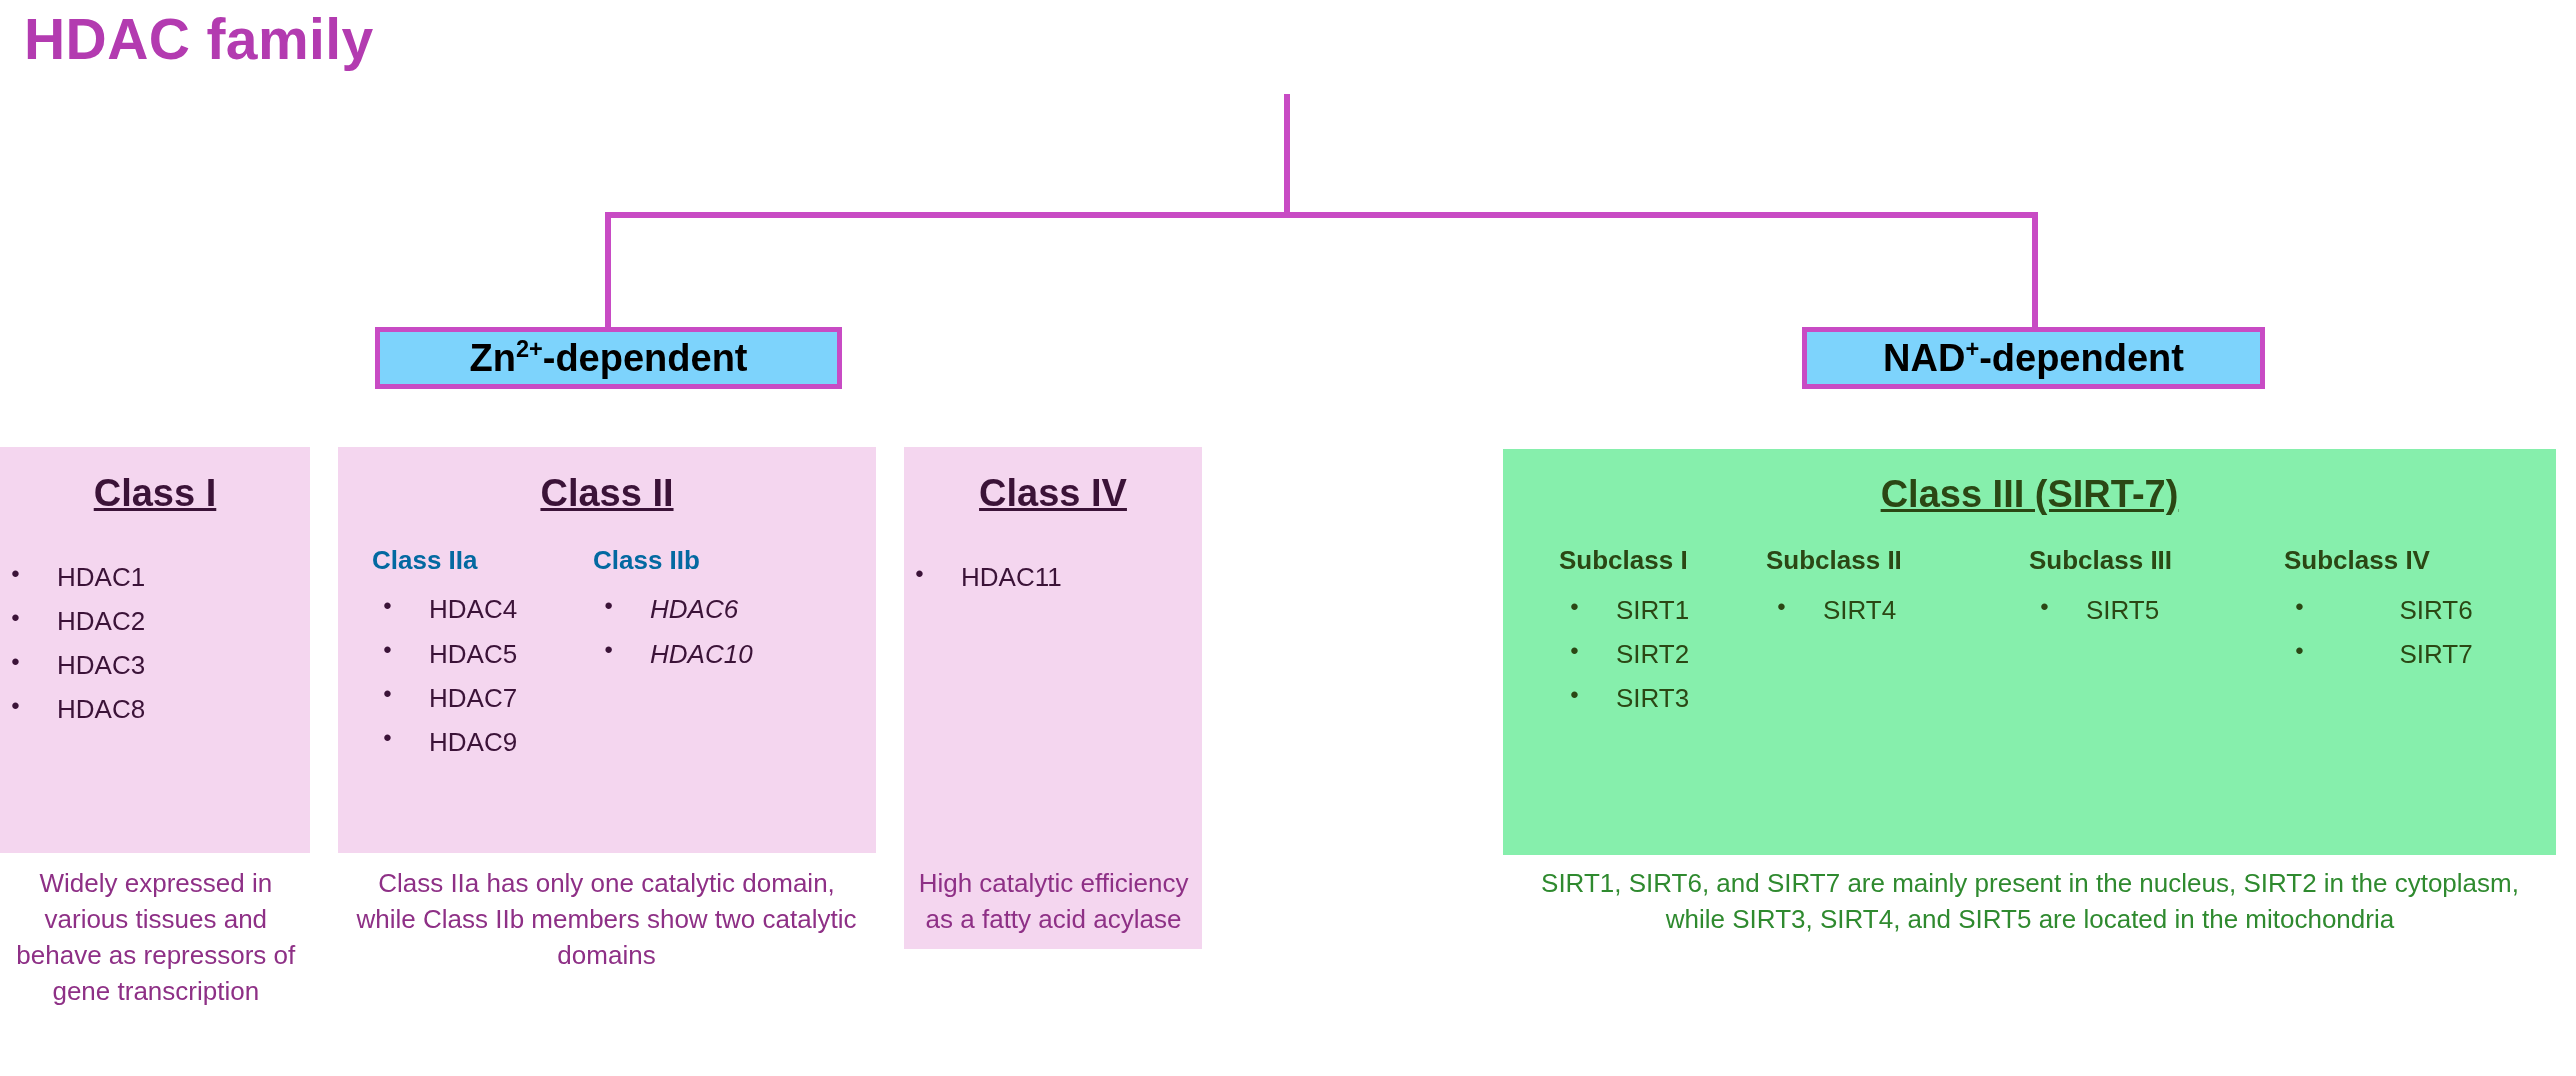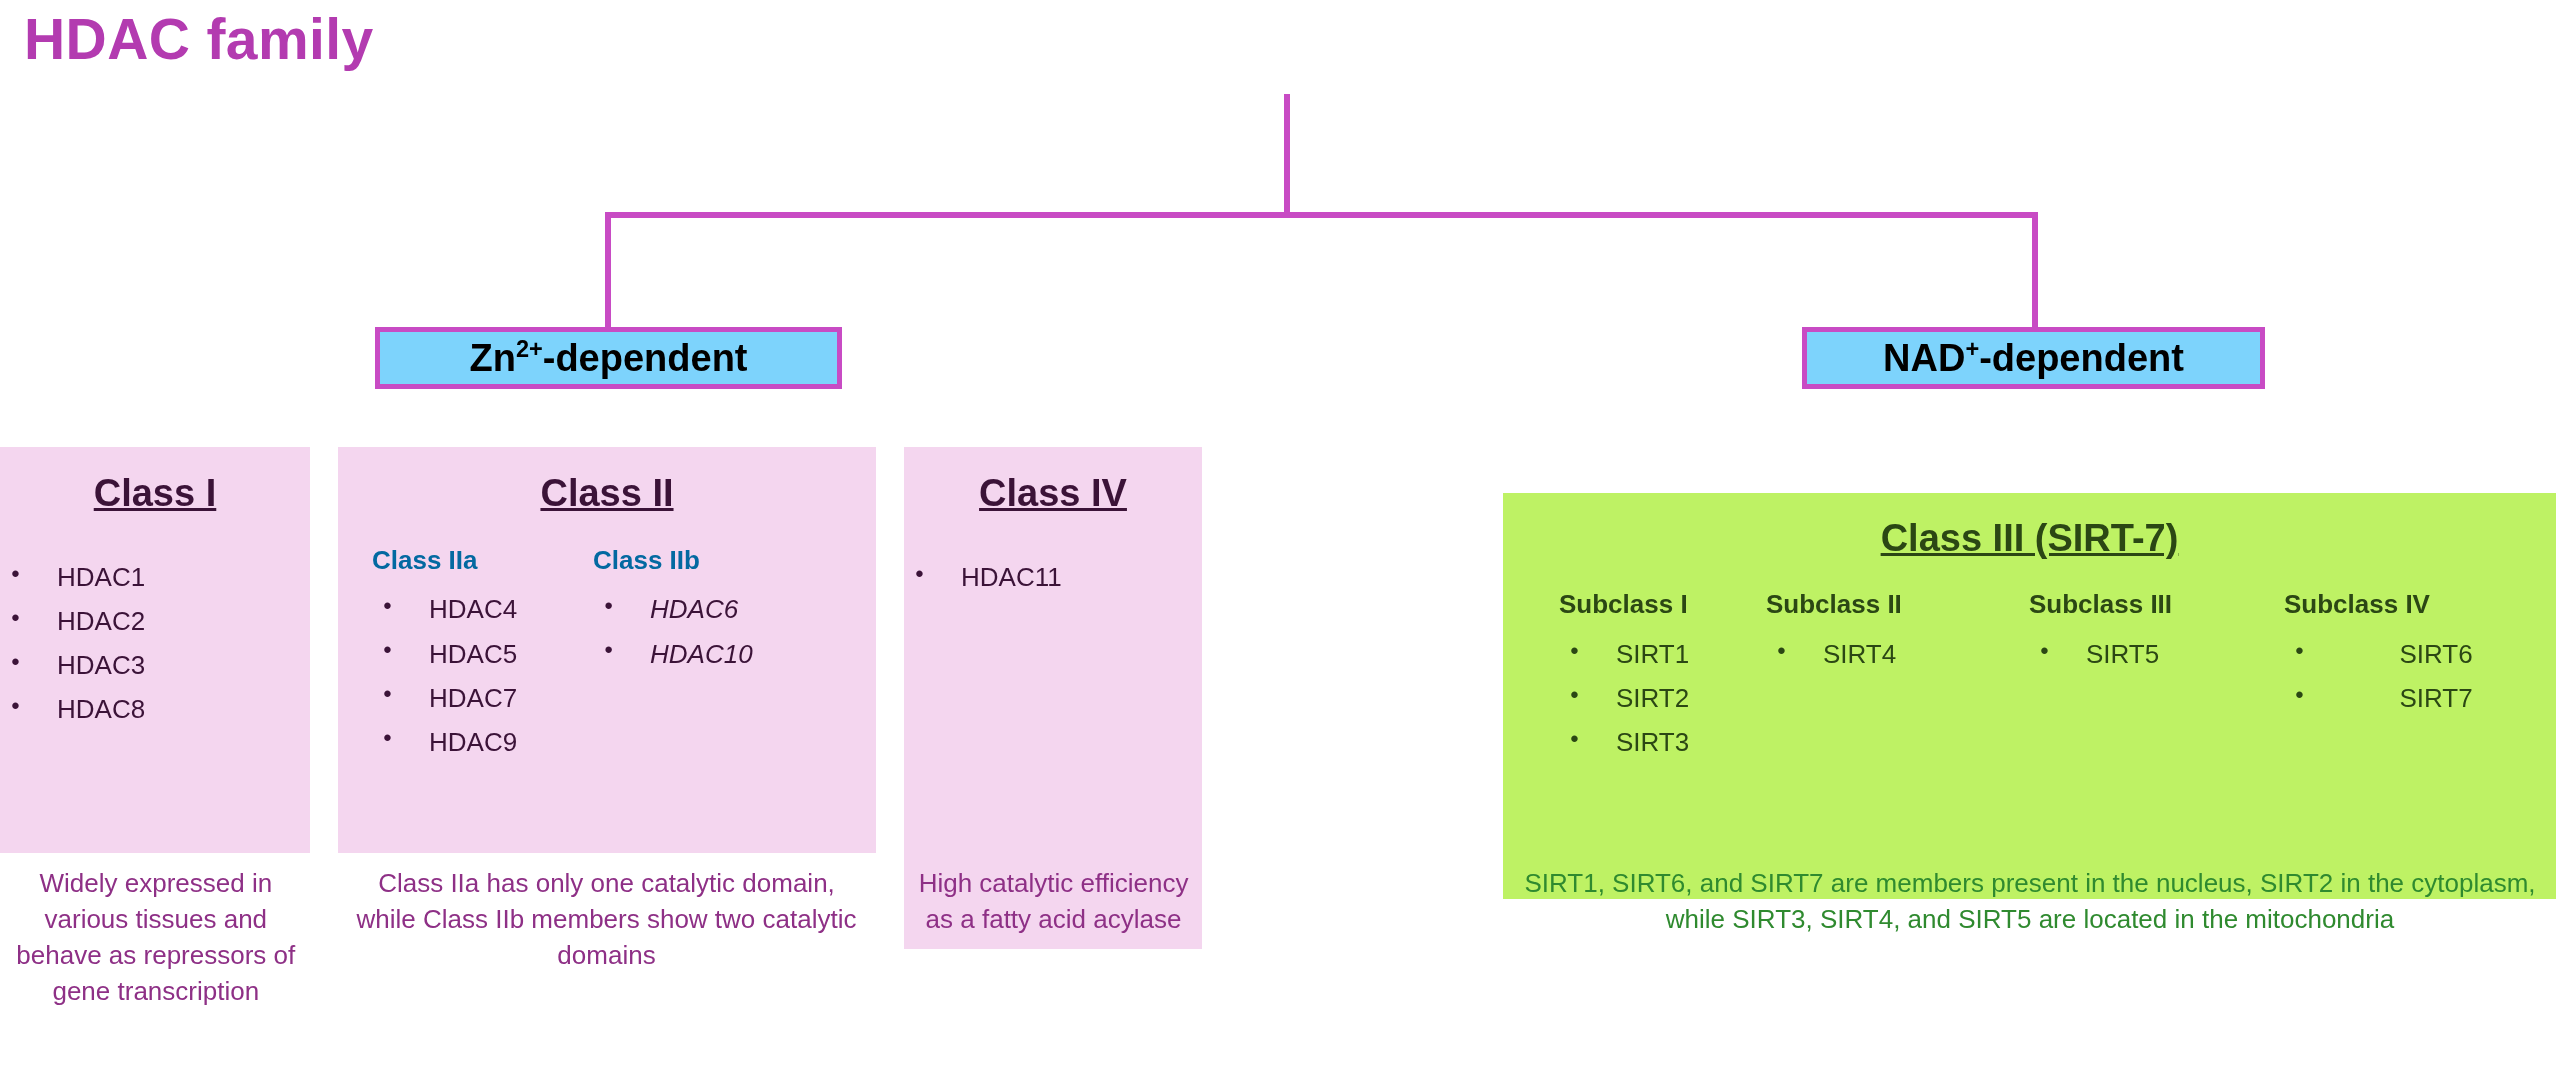--- a/index.html
+++ b/index.html
@@ -59,21 +59,21 @@
     vertical-align: super;
     line-height: 0;
   }
 
   
   .panel {
     position: absolute;
     box-sizing: border-box;
   }
   .panel.pink   { background: #f4d6ef; }
-  .panel.green  { background: #bef264; margin-top: 44px; }
+  .panel.green  { background: #86efac; }
 
   .panel-title {
     text-align: center;
     font-weight: bold;
     line-height: 1.05;
     text-decoration: underline;
   }
   .panel.pink  .panel-title { color: #3b1338; font-size: 38px; }
   .panel.green .panel-title { color: #2b4714; font-size: 38px; }
 
@@ -217,16 +217,16 @@
       </div>
       <div style="width:247px; box-sizing:border-box;">
         <div class="sub-title">Subclass IV</div>
         <ul class="items" style="margin-top:21px;text-align:center;">
           <li>SIRT6</li>
           <li>SIRT7</li>
         </ul>
       </div>
     </div>
   </div>
-  <div class="caption green" style="left:1509px; top:866px; width:1042px;">SIRT1, SIRT6, and SIRT7 are members present in the nucleus, SIRT2 in the cytoplasm, while SIRT3, SIRT4, and SIRT5 are located in the mitochondria</div>
+  <div class="caption green" style="left:1509px; top:866px; width:1042px;">SIRT1, SIRT6, and SIRT7 are mainly present in the nucleus, SIRT2 in the cytoplasm, while SIRT3, SIRT4, and SIRT5 are located in the mitochondria</div>
 
 </div>
 
 
 </body></html>

